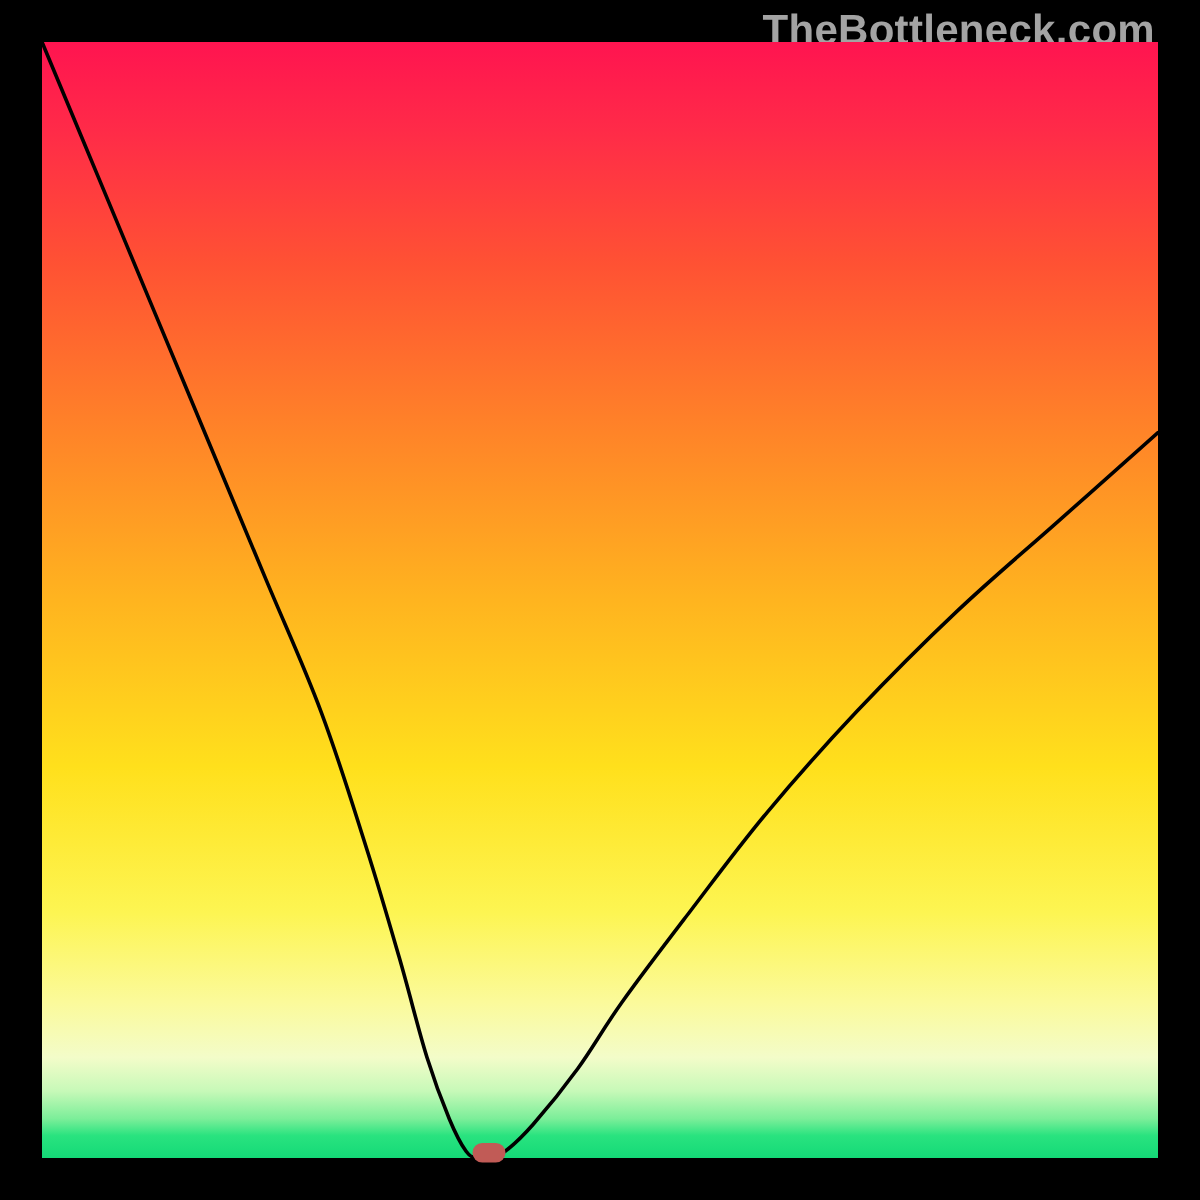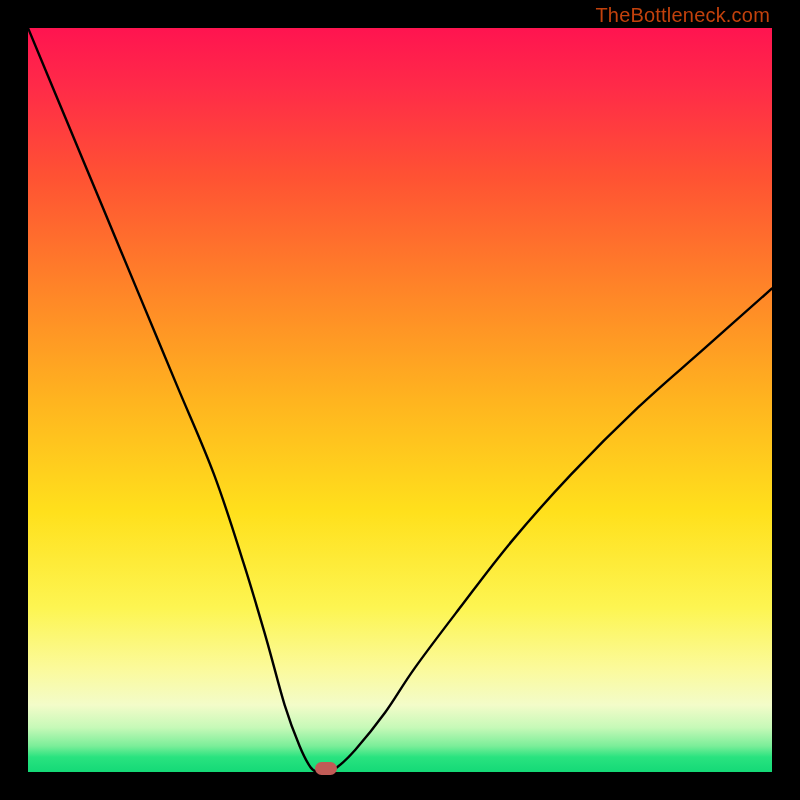--- a/index.html
+++ b/index.html
@@ -30,24 +30,24 @@
       #c7f9b8 94%,
       #7bee99 96.5%,
       #29e37f 98%,
       #14d977 100%
     );
   }
   .watermark {
     position: absolute;
     top: 4px;
     right: 30px;
-    color: #c2410c;
-    font-size: 20px;
+    color: #a3a3a3;
+    font-size: 28px;
     letter-spacing: 0.2px;
-    font-weight: 400;
+    font-weight: 700;
   }
   svg.curve {
     position: absolute;
     left: 0;
     top: 0;
     width: 744px;
     height: 744px;
   }
   .marker {
     position: absolute;

